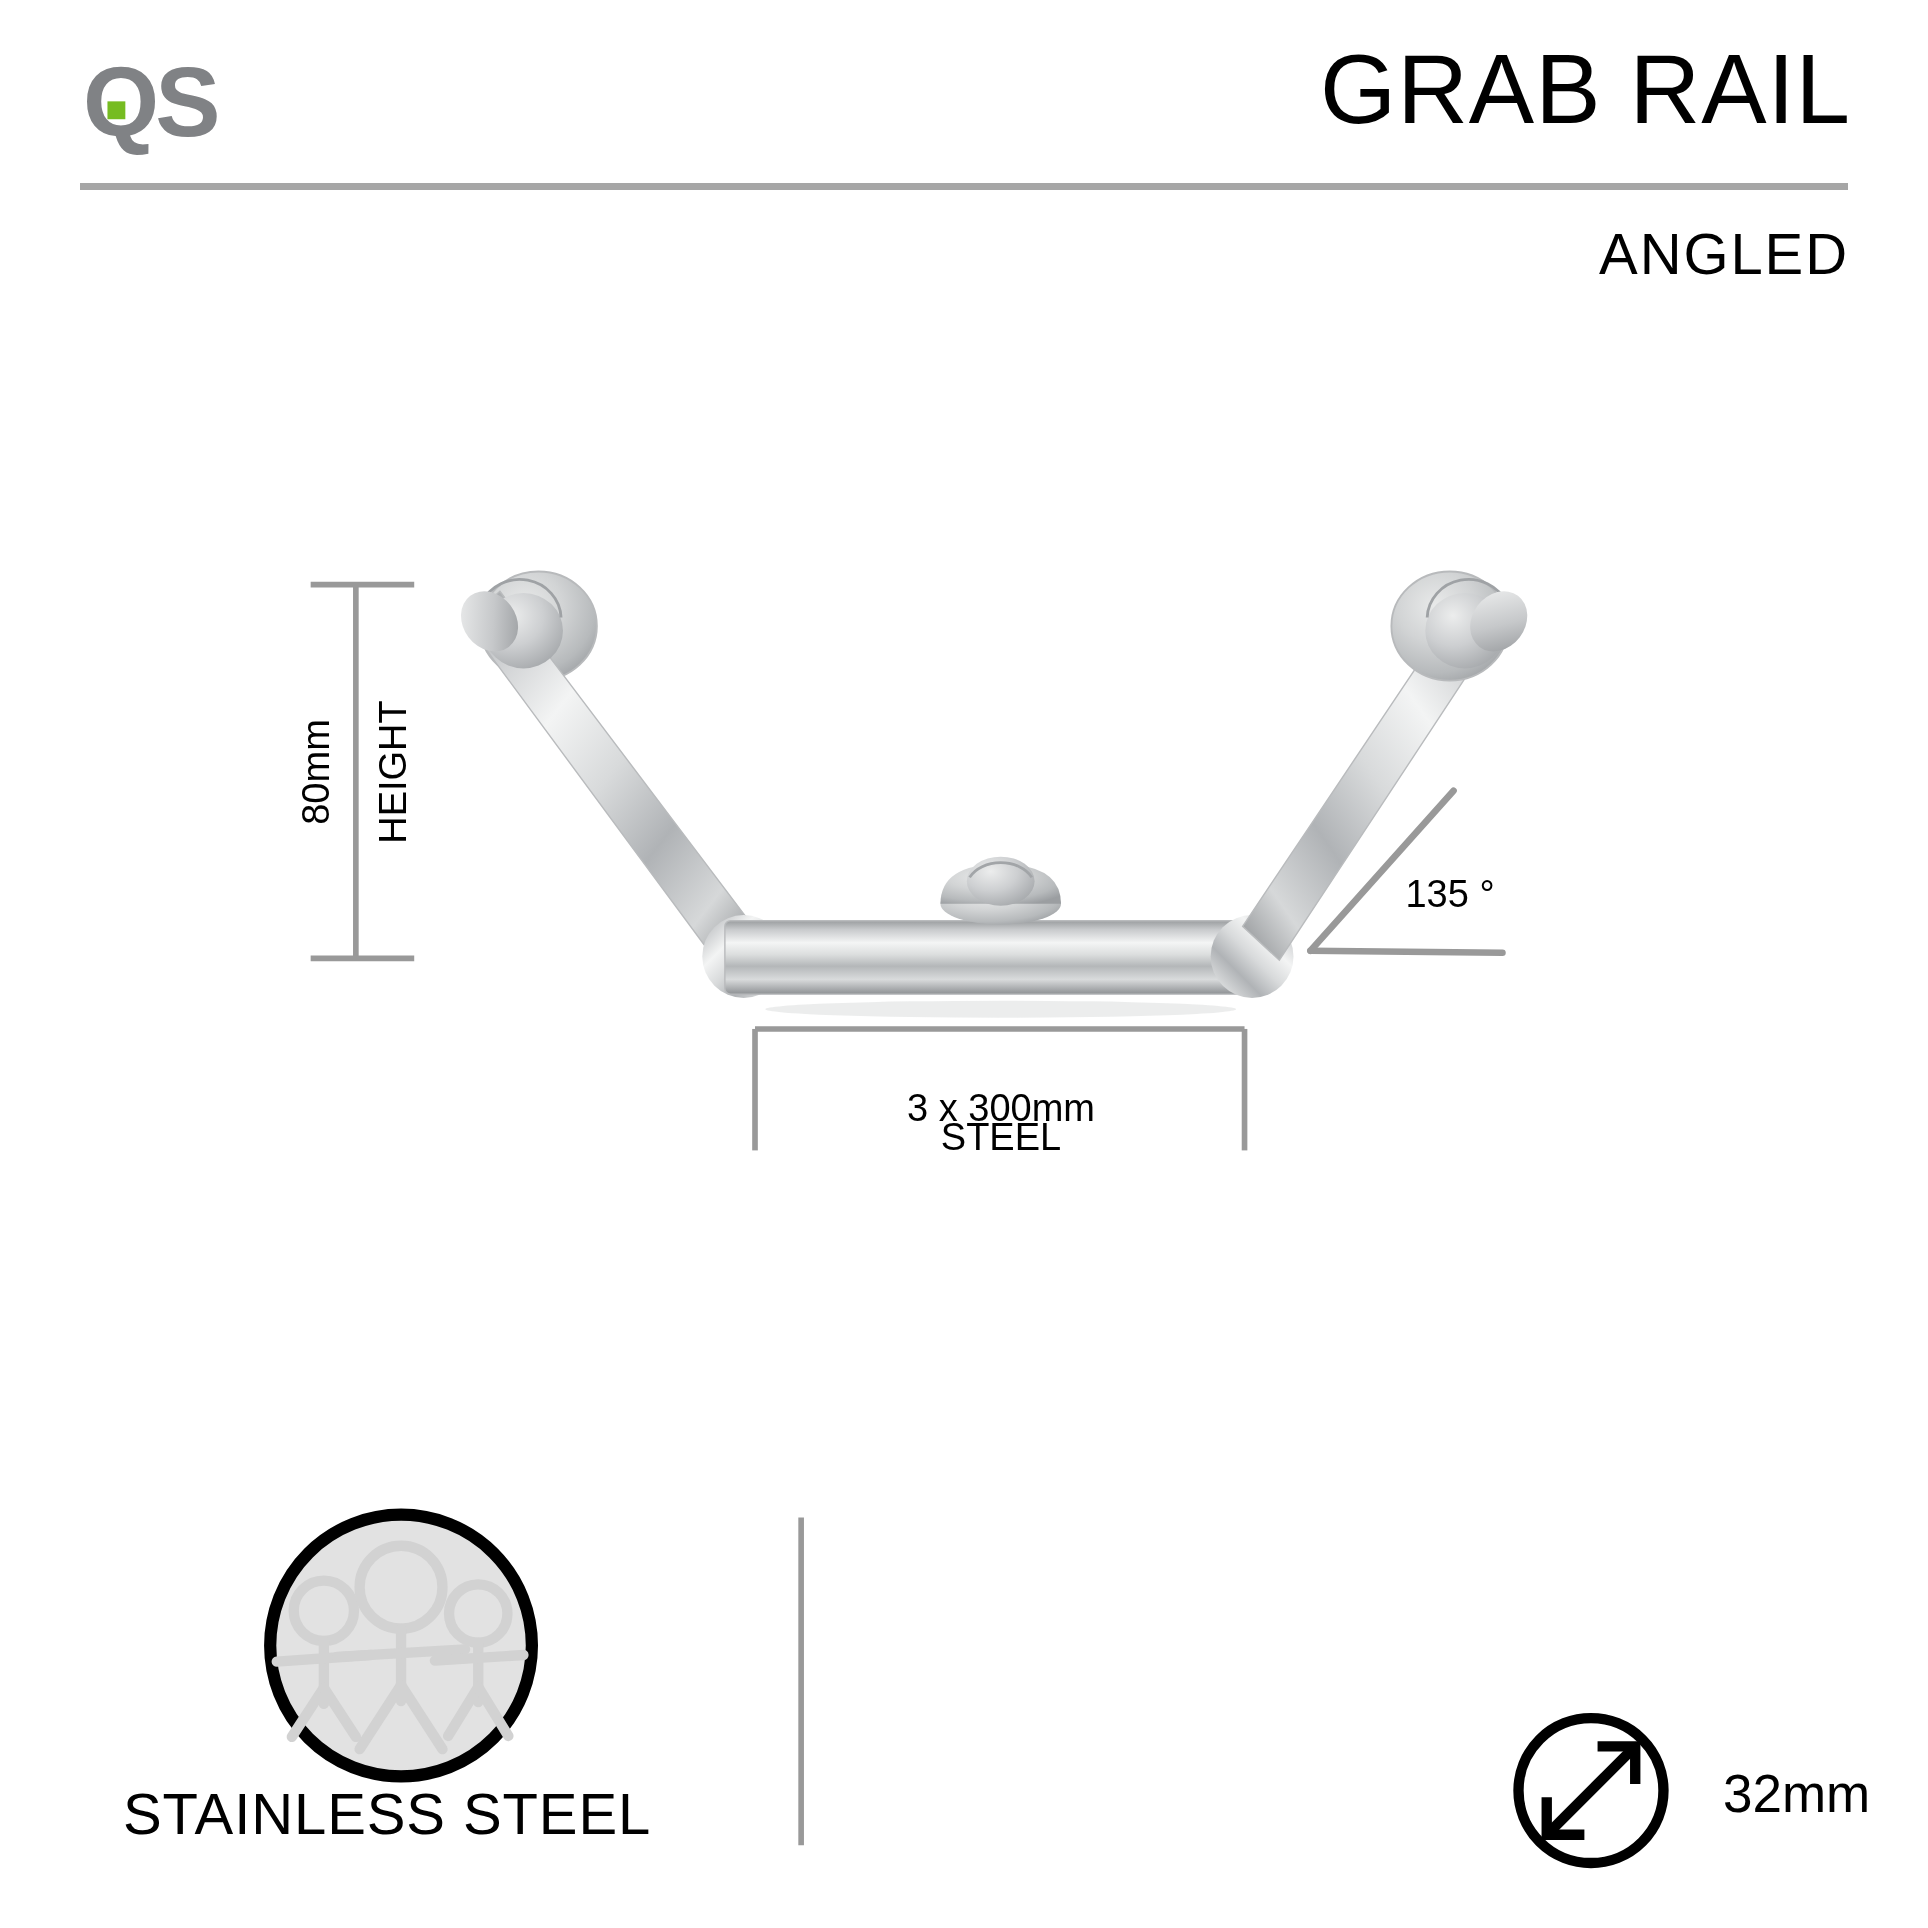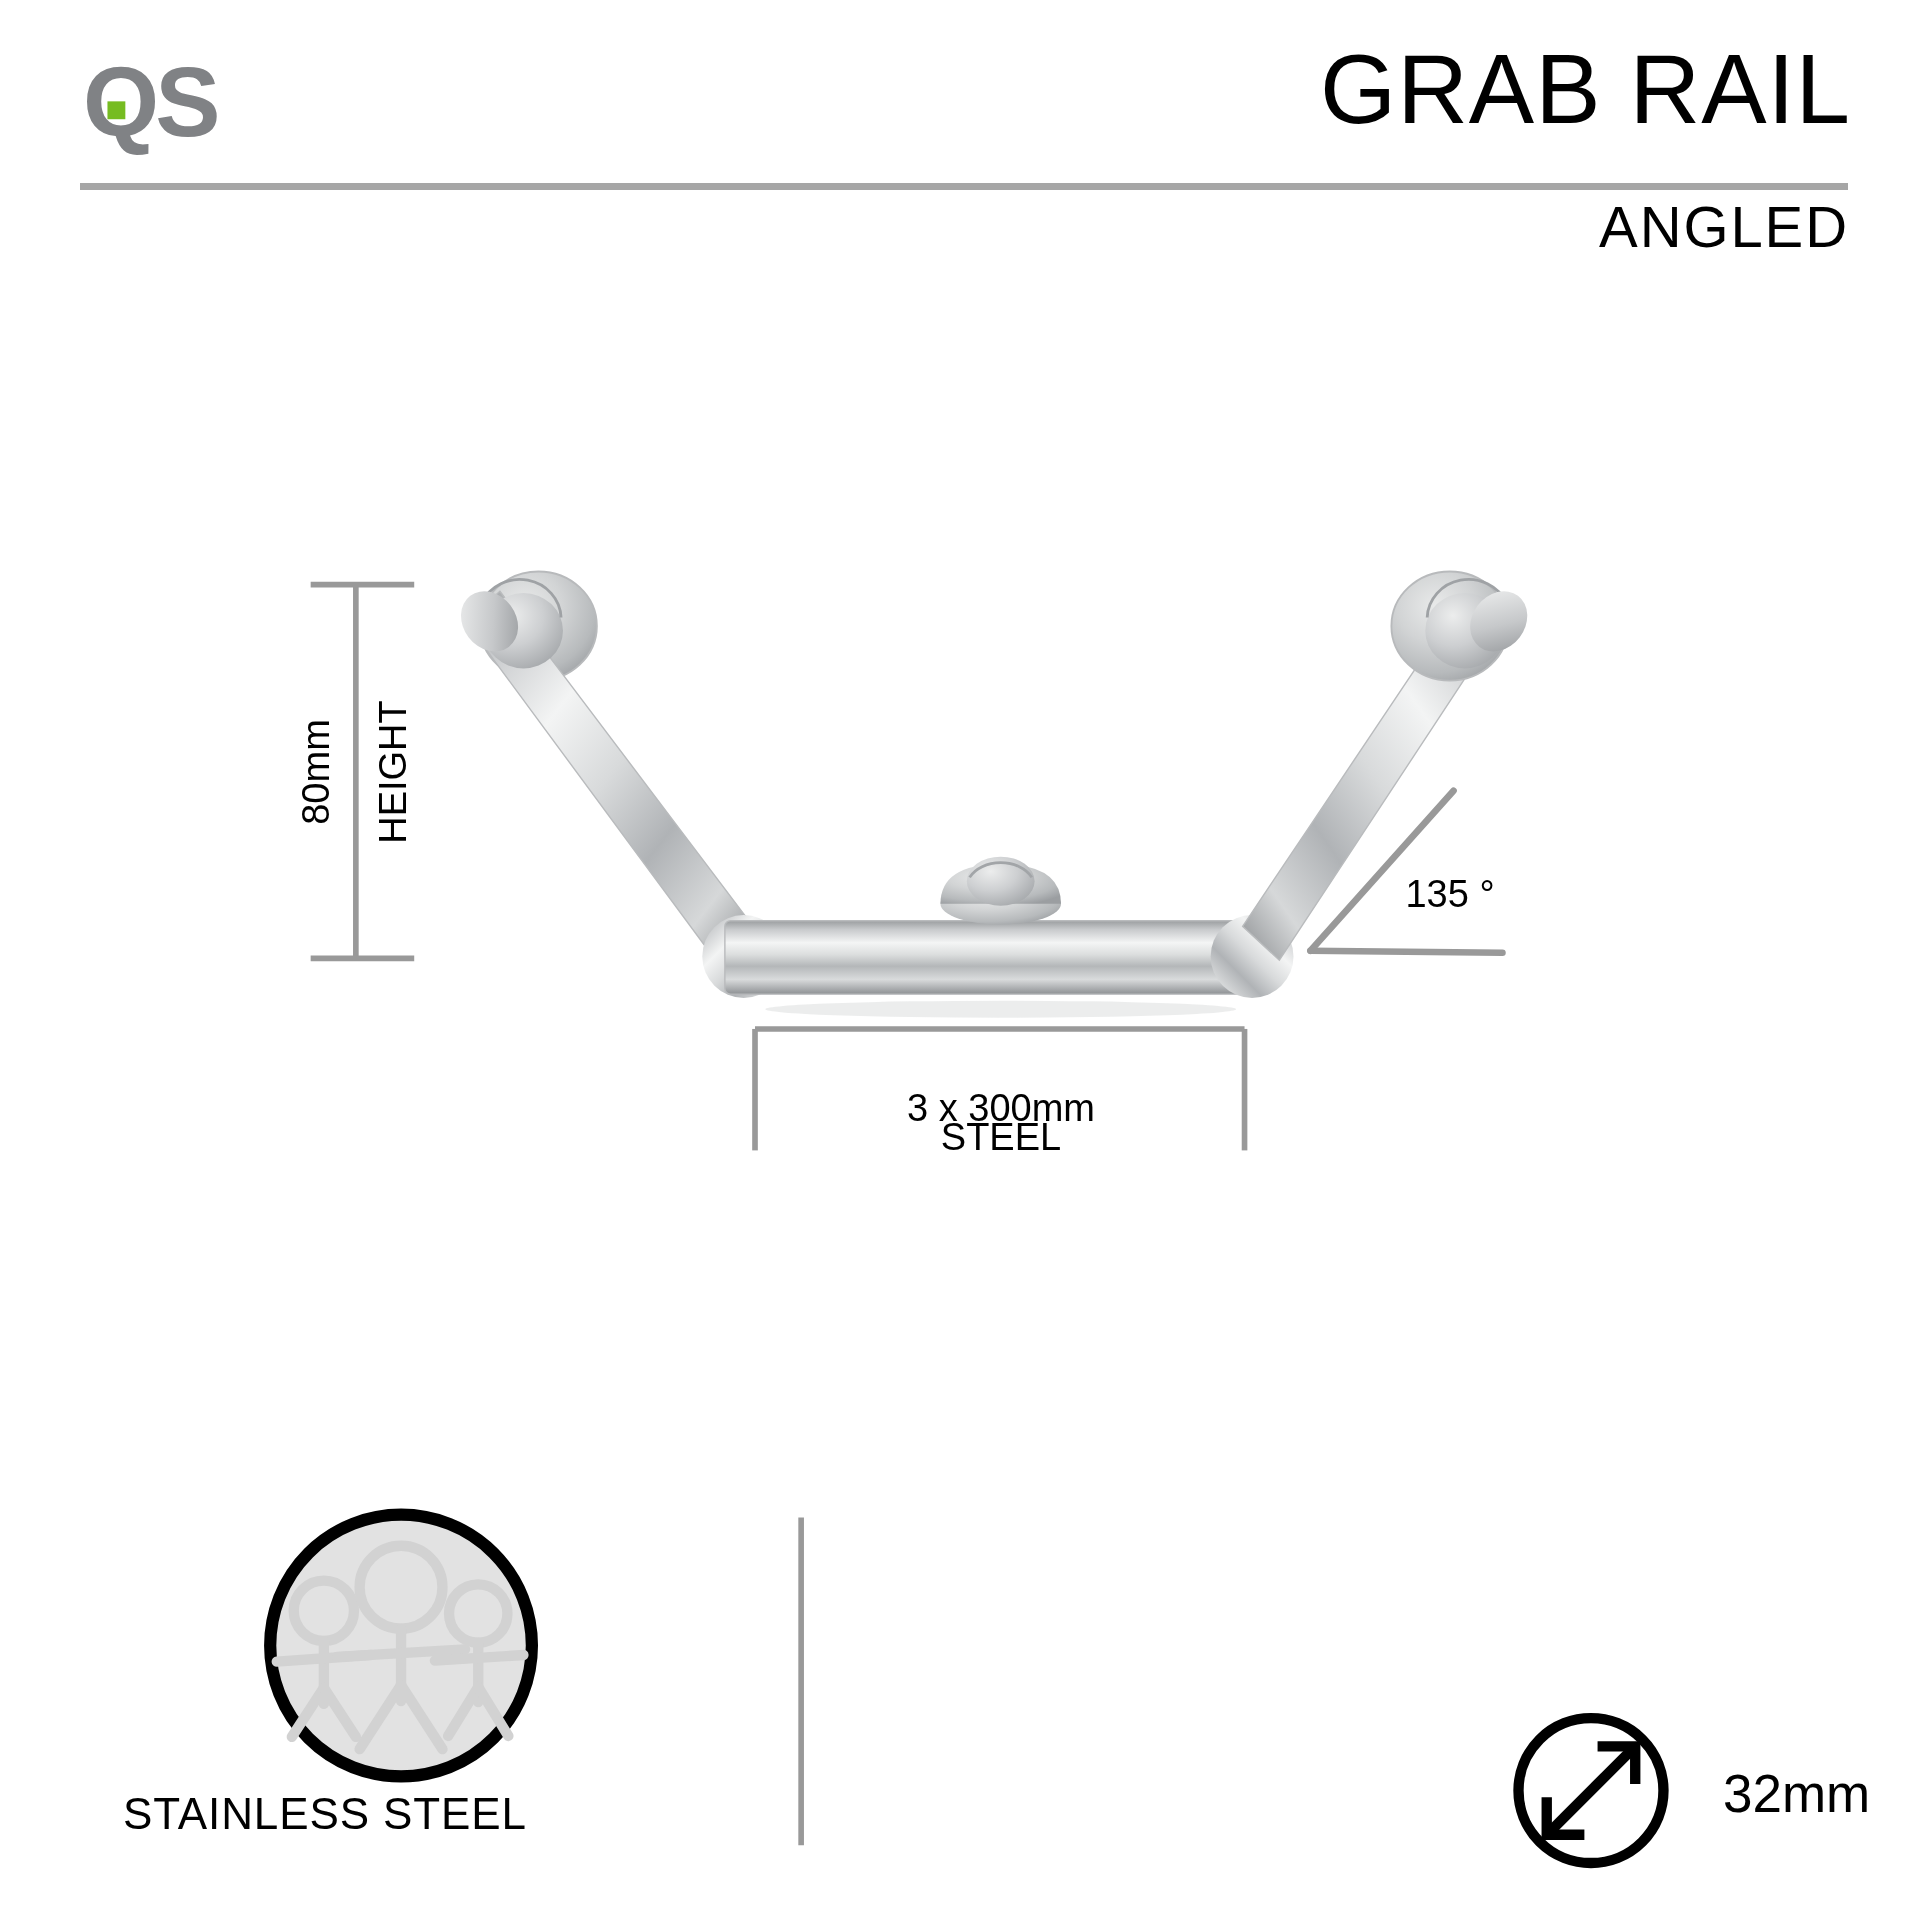--- a/index.html
+++ b/index.html
@@ -43,21 +43,21 @@
     line-height: 98px;
     letter-spacing: 0.9px;
     color: #000000;
     font-weight: 400;
     text-align: center;
     white-space: nowrap;
   }
   #subtitle {
     position: absolute;
     right: 79px;
-    top: 198px;
+    top: 225px;
     font-size: 58px;
     line-height: 58px;
     letter-spacing: 1.9px;
     color: #000000;
     font-weight: 400;
     text-align: right;
     white-space: nowrap;
   }
 
   
@@ -105,21 +105,21 @@
     left: 1450px;
     top: 894px;
     transform: translate(-50%, -50%);
   }
 
   
   #material-label {
     position: absolute;
     left: 123px;
     top: 1785px;
-    font-size: 44px;
+    font-size: 58px;
     line-height: 58px;
     letter-spacing: 0.9px;
     color: #000000;
     white-space: nowrap;
   }
   #diameter-label {
     position: absolute;
     left: 1683px;
     top: 1767px;
     font-size: 53px;

